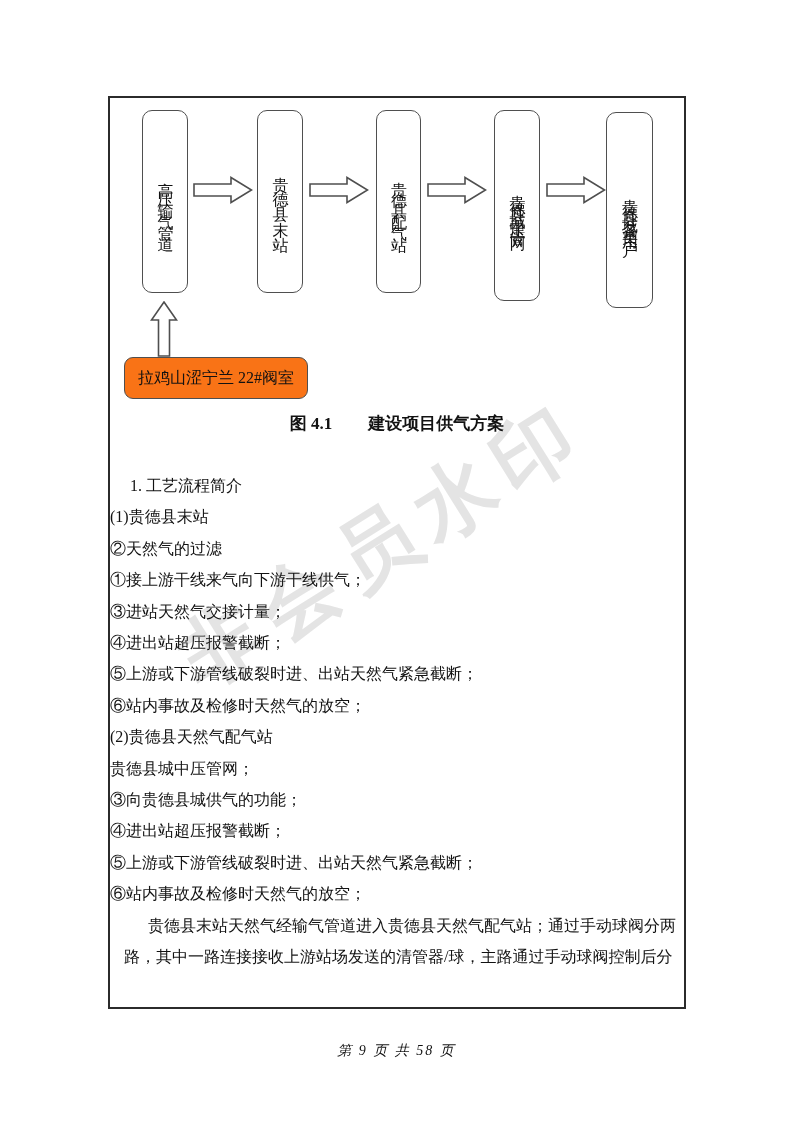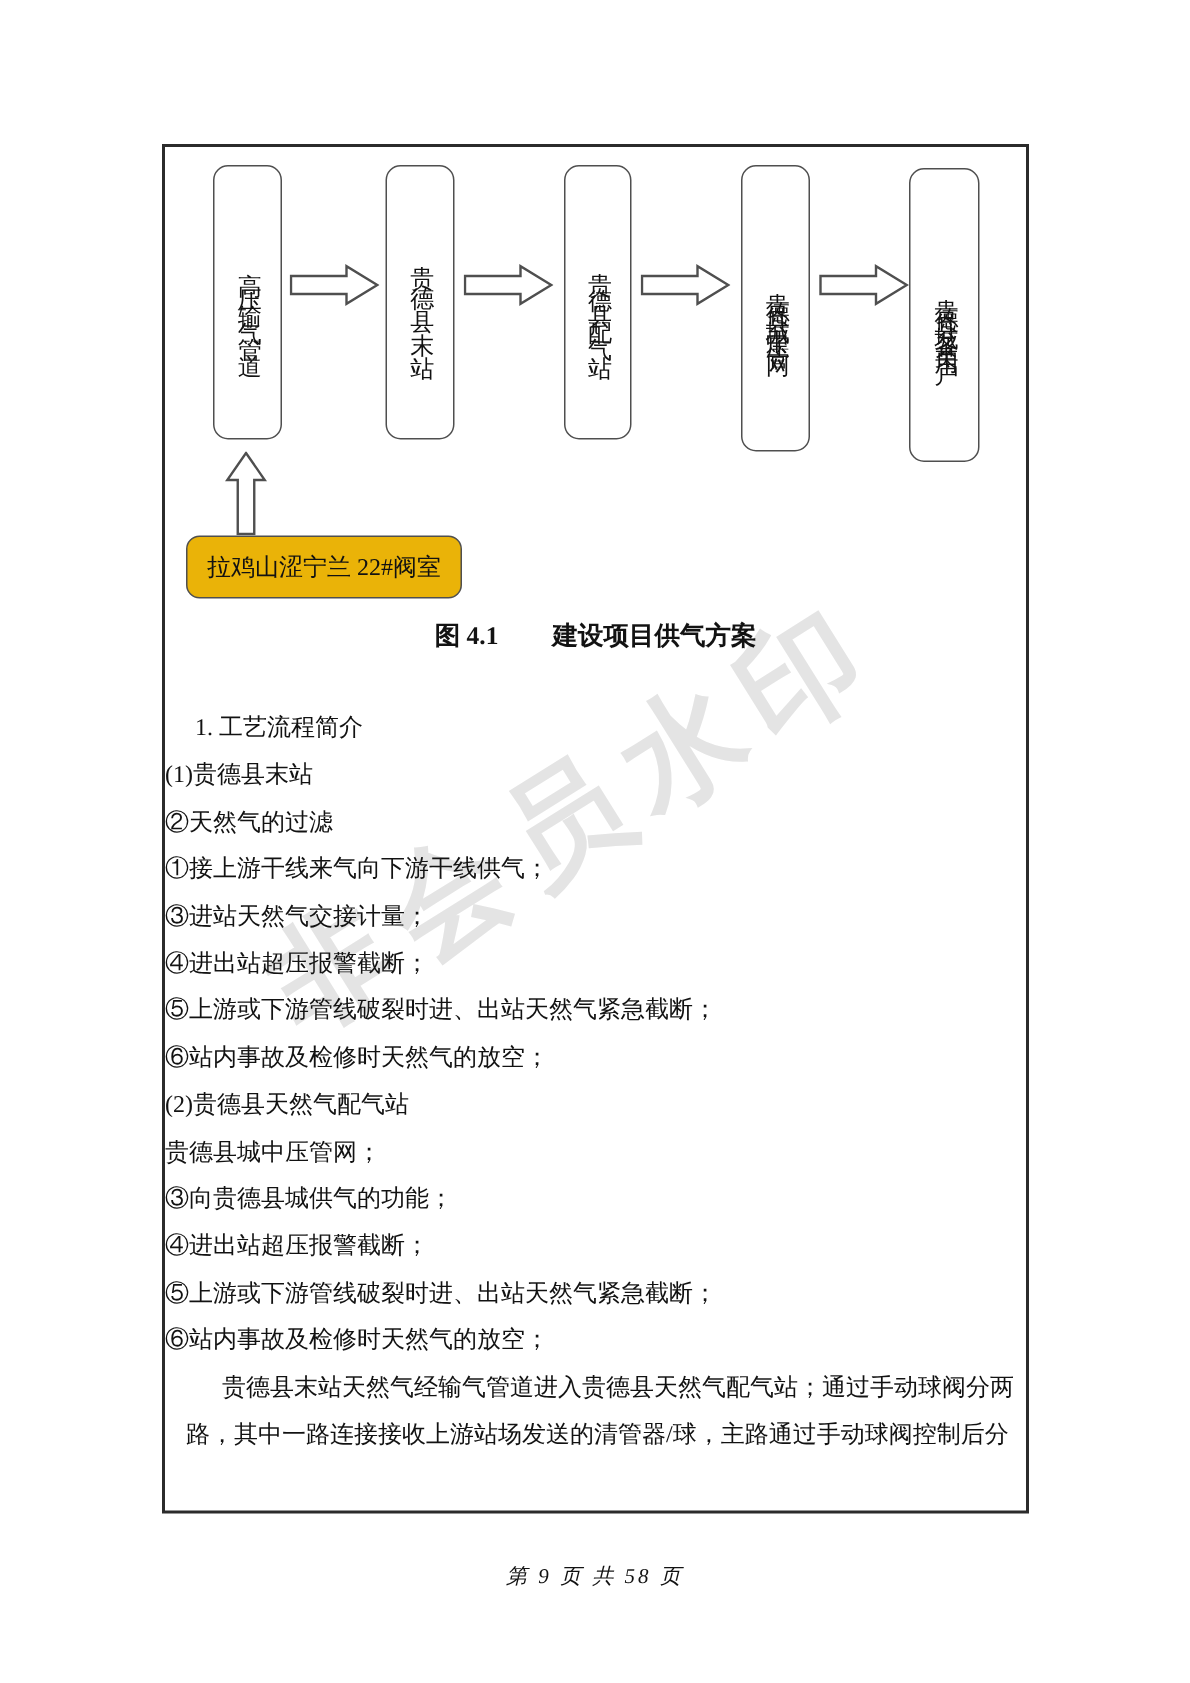--- a/index.html
+++ b/index.html
@@ -61,21 +61,21 @@
   .a3 { left: 317px; top: 78px; }
   .a4 { left: 436px; top: 78px; }
   .v-arrow { position: absolute; left: 40px; top: 203px; width: 28px; height: 56px; }
   .arrow-shape { fill: #ffffff; stroke: var(--box-border, #4f4f4f); stroke-width: 1.6; stroke-linejoin: miter; }
   .source-box {
     position: absolute;
     left: 14px; top: 259px;
     width: 184px; height: 42px;
     border: 1.8px solid var(--box-border, #4f4f4f);
     border-radius: 9px;
-    background: #eab308;
+    background: #f97316;
     display: flex; align-items: center; justify-content: center;
     font-size: 16px;
     white-space: nowrap;
   }
   
   .caption {
     position: absolute;
     left: 0; top: 314px; width: 100%;
     text-align: center;
     font-weight: bold;

